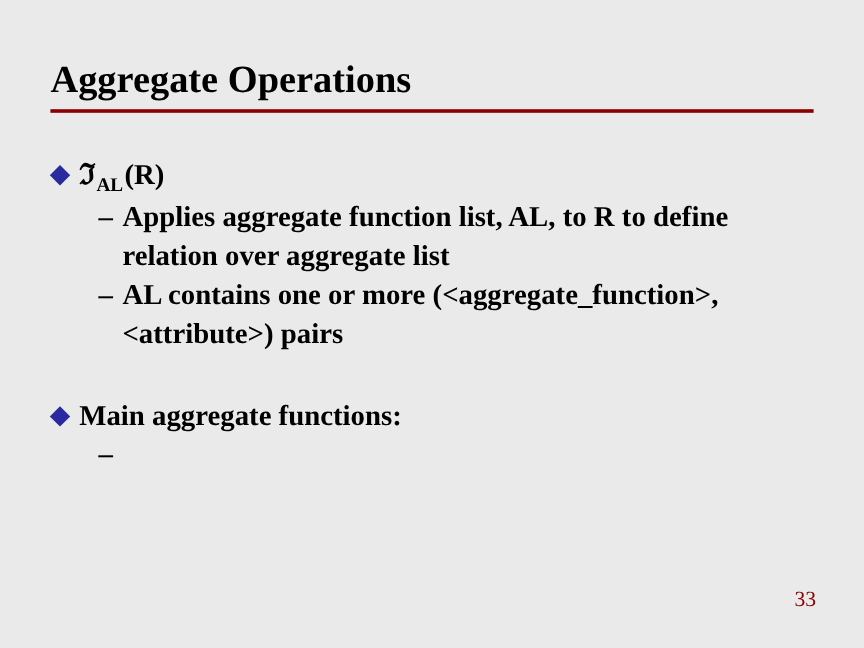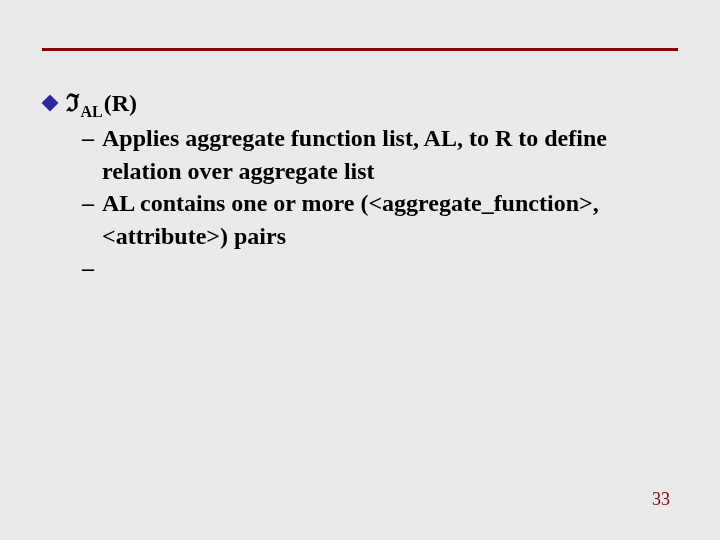--- a/index.html
+++ b/index.html
@@ -69,32 +69,33 @@
     flex-direction: row;
   }
   .dash {
     margin-right: 8px;
   }
   .sub-text {
     max-width: 560px;
   }
   .pagenum {
     position: absolute;
-    right: 50px;
+    right: 40px;
     bottom: 30px;
     font-size: 18px;
     color: #8b0000;
     font-weight: normal;
   }
 </style>
 </head>
 <body>
 
 <div class="slide">
 
+  <h1 class="title">Aggregate Operations</h1>
   <hr class="rule">
 
   <div class="content">
 
     <div class="row-top">
       <span class="diamond"></span>
       <span class="top-item-text">
         <span class="sym">ℑ</span><sub class="al">AL</sub><span>(R)</span>
       </span>
     </div>
@@ -102,20 +103,24 @@
       <div class="sub-item">
         <span class="dash">–</span>
         <span class="sub-text">Applies aggregate function list, AL, to R to define relation over aggregate list</span>
       </div>
       <div class="sub-item">
         <span class="dash">–</span>
         <span class="sub-text">AL contains one or more (&lt;aggregate_function&gt;, &lt;attribute&gt;) pairs</span>
       </div>
     </div>
 
+    <div class="row-top">
+      <span class="diamond"></span>
+      <span class="top-item-text">Main aggregate functions:</span>
+    </div>
     <div class="sub-list">
       <div class="sub-item">
         <span class="dash">–</span>
       </div>
     </div>
 
   </div>
 
   <div class="pagenum">33</div>
 </div>

